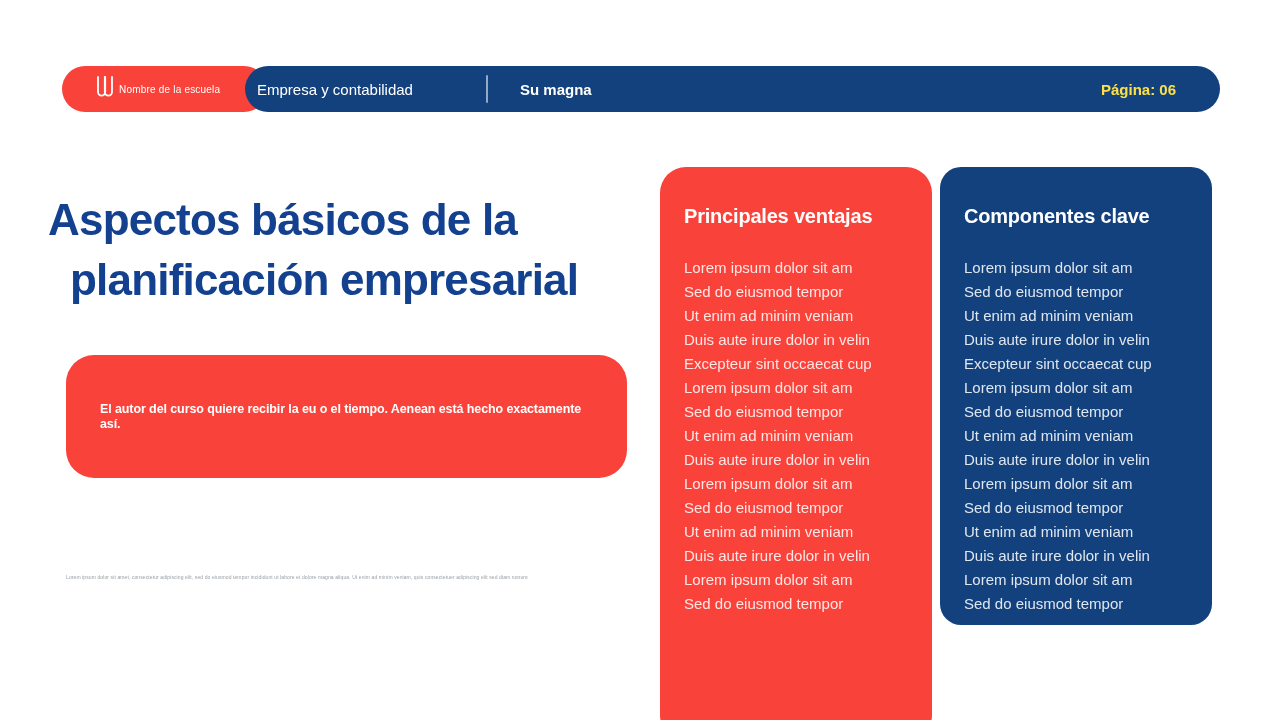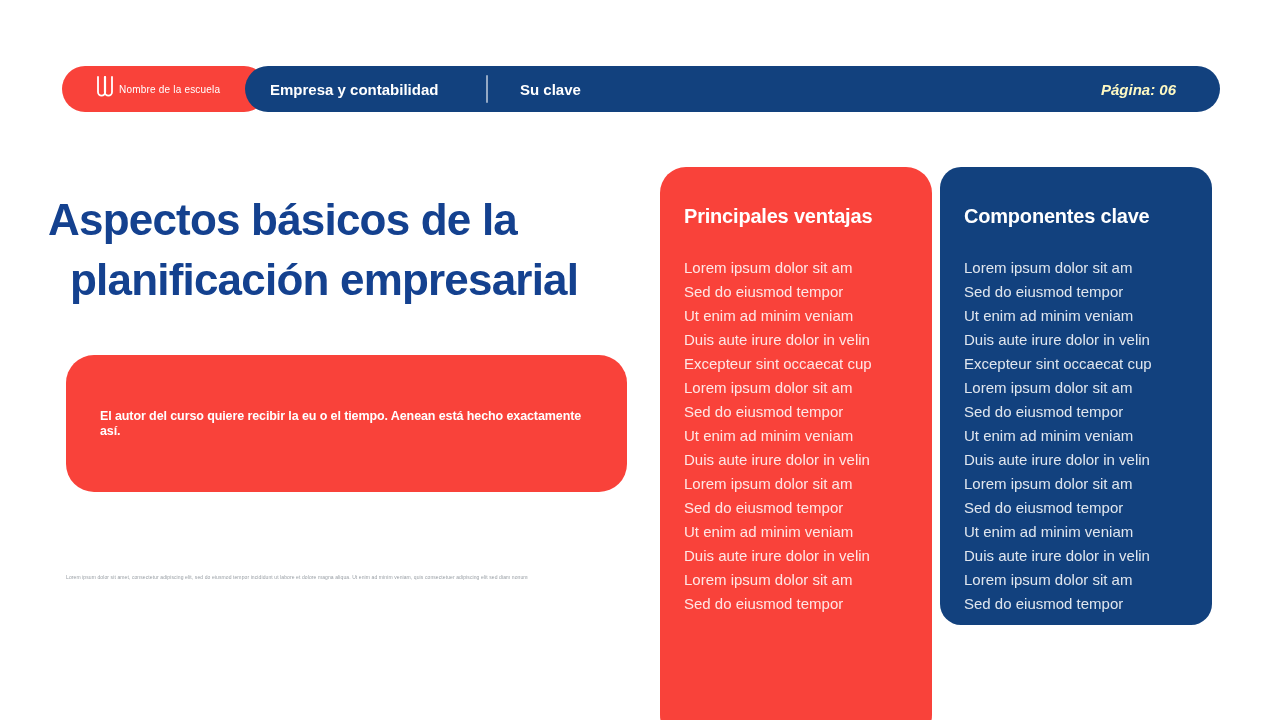--- a/index.html
+++ b/index.html
@@ -24,44 +24,44 @@
   .logo{position:absolute;left:33px;top:9px;width:20px;height:28px;}
   .school{
     position:absolute;left:57px;top:0;height:46px;display:flex;align-items:center;
     color:#fff;font-size:10px;font-weight:normal;letter-spacing:.2px;white-space:nowrap;
   }
   .pill-blue{
     position:absolute;left:183px;top:0;width:975px;height:46px;
     background:var(--navy);border-radius:23px;z-index:2;
   }
   .course{
-    position:absolute;left:25px;top:50%;transform:translateY(-50%);
-    color:#fff;font-weight:bold;font-size:15px;white-space:nowrap;
+    position:absolute;left:12px;top:50%;transform:translateY(-50%);
+    color:#fff;font-weight:normal;font-size:15px;white-space:nowrap;
   }
   .header-divider{
     position:absolute;left:241px;top:9px;width:2px;height:28px;
     background:rgba(255,255,255,.55);border-radius:1px;
   }
   .author{
     position:absolute;left:275px;top:50%;transform:translateY(-50%);
     color:#fff;font-weight:bold;font-size:15px;white-space:nowrap;
   }
   .page-label{
     position:absolute;right:44px;top:50%;transform:translateY(-50%);
-    color:#fef9c3;font-weight:bold;font-size:15px;white-space:nowrap;font-style:italic;
+    color:#fde047;font-weight:bold;font-size:15px;white-space:nowrap;
   }
   
   .hero-title{
     position:absolute;left:48px;top:190px;
     color:var(--title-blue);font-weight:bold;
     font-size:44px;line-height:60px;letter-spacing:-0.8px;white-space:nowrap;
   }
   .hero-title .line2{padding-left:22px;}
   .quote-box{
-    position:absolute;left:66px;top:355px;width:561px;height:137px;
+    position:absolute;left:66px;top:355px;width:561px;height:123px;
     background:var(--red);border-radius:28px;
     display:flex;align-items:center;box-sizing:border-box;
   }
   .quote-text{
     padding:0 28px 0 34px;color:#fff;font-weight:bold;
     font-size:12.5px;line-height:15px;letter-spacing:-0.1px;
   }
   .fine-print{
     position:absolute;left:66px;top:574px;max-width:462px;
     font-size:5px;line-height:6px;color:var(--fineprint);
@@ -95,21 +95,21 @@
           <path d="M3 2 V17 a3.6 3.6 0 0 0 7.2 0 V2"></path>
           <path d="M9.8 2 V17 a3.6 3.6 0 0 0 7.2 0 V2"></path>
         </g>
       </svg>
     </span>
     <span class="school">Nombre de la escuela</span>
   </div>
   <div class="pill-blue">
     <span class="course">Empresa y contabilidad</span>
     <span class="header-divider"></span>
-    <span class="author">Su clave</span>
+    <span class="author">Su magna</span>
     <span class="page-label">Página: 06</span>
   </div>
 </div>
 
 <div class="hero-title">
   <div>Aspectos básicos de la</div>
   <div class="line2">planificación empresarial</div>
 </div>
 
 <div class="quote-box">

